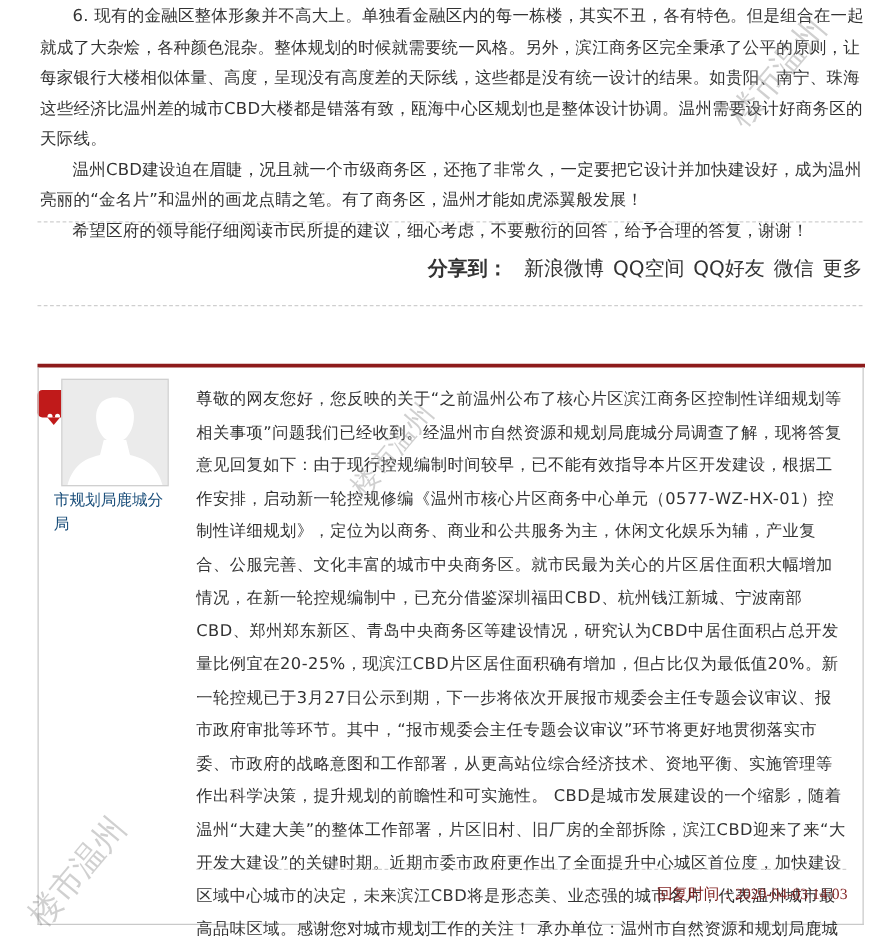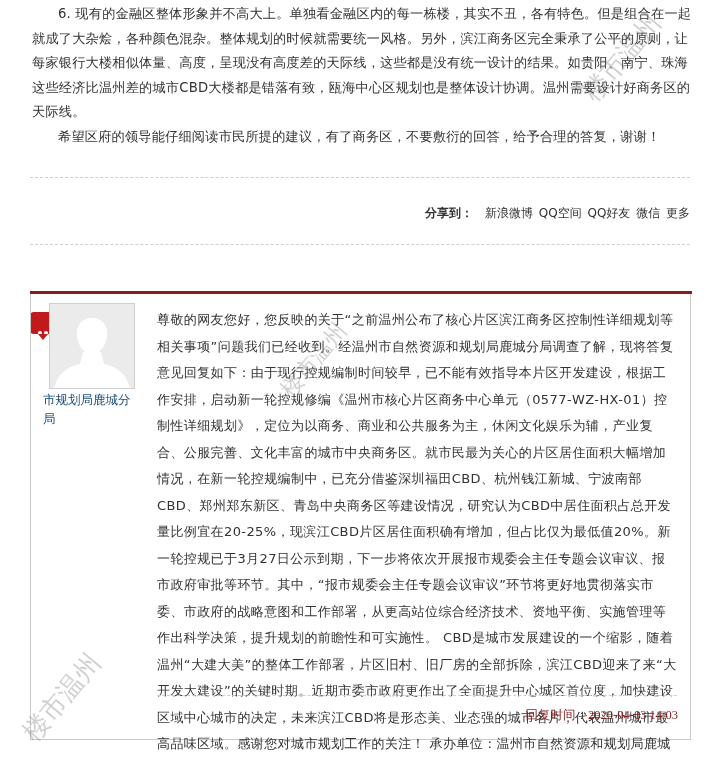--- a/index.html
+++ b/index.html
@@ -1,21 +1,21 @@
 <!DOCTYPE html>
 <html><head>
 <meta charset="utf-8">
 <style>
   html, body { margin:0; padding:0; background:#ffffff; }
   body { width:709px; height:759px; position:relative; overflow:hidden;
          font-family: "DejaVu Sans", "Liberation Sans", sans-serif; color:#333; }
   .msg { position:absolute; left:32px; top:2px; width:660px; font-size:13.2px; line-height:24.5px; color:#333; }
   .msg p { margin:0; text-indent:26px; letter-spacing:0.2px; }
   .hr { position:absolute; left:30px; width:660px; border-top:1px dashed #cfcfcf; height:0; }
-  .share { position:absolute; right:19px; top:205px; font-size:12px; color:#333; }
+  .share { position:absolute; right:19px; top:205px; font-size:16px; color:#333; }
   .share .lbl { font-weight:bold; margin-right:6px; }
   .share a { color:#333; text-decoration:none; margin-left:2px; }
   .sec-head { position:absolute; left:30px; top:262px; height:28px; width:662px;margin-top:46px; }
   .bubble { position:absolute; left:0; top:4px; width:34px; height:22px; background:#c01a1a; border-radius:4px; }
   .bubble:after { content:""; position:absolute; left:8px; bottom:-6px; border-left:5px solid transparent; border-right:5px solid transparent; border-top:6px solid #c01a1a; }
   .bubble .dots { position:absolute; left:8px; top:8px; width:18px; height:6px; }
   .bubble .dots i { display:inline-block; width:4px; height:4px; border-radius:2px; background:#fff; margin-right:2px; }
   .sec-title { position:absolute; left:40px; top:6px; font-size:15px; font-weight:bold; color:#a31515; }
   .redline { position:absolute; left:30px; top:291px; width:662px; height:3px; background:#8e1b1b; }
   .reply-box { position:absolute; left:30px; top:294px; width:661px; height:446px; border-left:1px solid #c9c9c9; border-right:1px solid #c9c9c9; border-bottom:1px solid #c9c9c9; box-sizing:border-box; }
@@ -24,21 +24,22 @@
   .reply-text { position:absolute; left:126px; top:13px; width:520px; font-size:13px; line-height:26.5px; color:#333; letter-spacing:0.4px; }
   .reply-hr { position:absolute; left:126px; top:401px; width:520px; border-top:1px dashed #cfcfcf; }
   .reply-time { position:absolute; right:12px; top:413px; font-size:12.5px; color:#7f1d1d;font-family:Liberation Serif, serif; }
   .wm { position:absolute; font-size:26px; color:rgba(120,120,120,0.35); transform:rotate(-50deg); white-space:nowrap; pointer-events:none; }
 </style>
 </head>
 <body>
 
 <div class="msg">
   <p>6. 现有的金融区整体形象并不高大上。单独看金融区内的每一栋楼，其实不丑，各有特色。但是组合在一起就成了大杂烩，各种颜色混杂。整体规划的时候就需要统一风格。另外，滨江商务区完全秉承了公平的原则，让每家银行大楼相似体量、高度，呈现没有高度差的天际线，这些都是没有统一设计的结果。如贵阳、南宁、珠海这些经济比温州差的城市CBD大楼都是错落有致，瓯海中心区规划也是整体设计协调。温州需要设计好商务区的天际线。</p>
-  <p>希望区府的领导能仔细阅读市民所提的建议，有了商务区，不要敷衍的回答，给予合理的答复，谢谢！</p>
+  <p>温州CBD建设迫在眉睫，况且就一个市级商务区，还拖了非常久，一定要把它设计并加快建设好，成为温州亮丽的“金名片”和温州的画龙点睛之笔。有了商务区，温州才能如虎添翼般发展！</p>
+  <p>希望区府的领导能仔细阅读市民所提的建议，细心考虑，不要敷衍的回答，给予合理的答复，谢谢！</p>
 </div>
 
 <div class="hr" style="top:177px;"></div>
 
 <div class="share">
   <span class="lbl">分享到：</span>
   <a href="#">新浪微博</a>
   <a href="#">QQ空间</a>
   <a href="#">QQ好友</a>
   <a href="#">微信</a>

